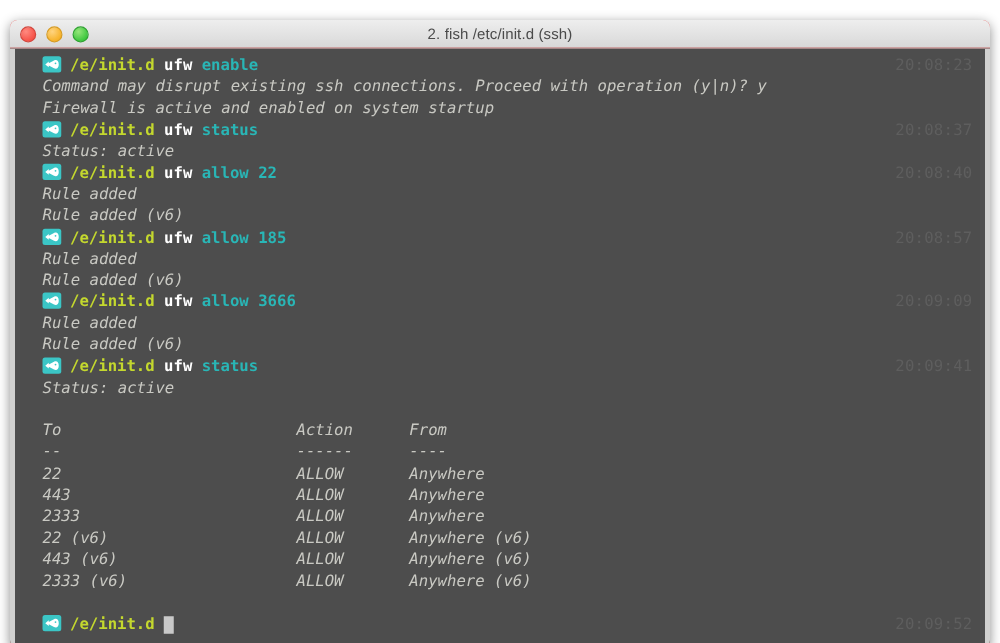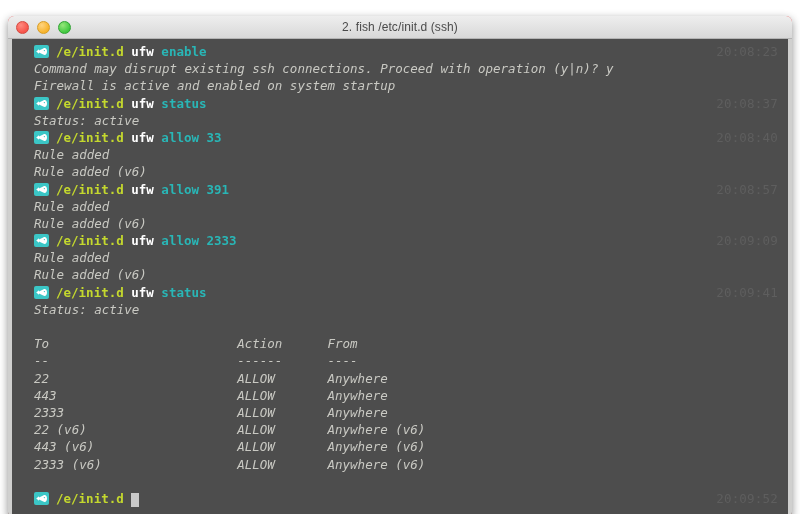--- a/index.html
+++ b/index.html
@@ -156,27 +156,27 @@
     <div class="edge-right"></div>
     <div class="screen" id="screen"><div class="line"><span class="fish-badge"><svg width="13" height="11" viewBox="0 0 13 11">
               <path d="M1.2 5.5 L4 3.2 L4 4.6 L8.2 2.4 C10.6 1.4 12 3 12 5.5 C12 8 10.6 9.6 8.2 8.6 L4 6.4 L4 7.8 Z" fill="#ffffff"></path>
               <circle cx="9.4" cy="4.6" r="0.7" fill="#3bc6c6"></circle>
             </svg></span><span class="path">/e/init.d</span><span class="cmd"> ufw</span><span class="arg"> enable</span><span class="ts">20:08:23</span></div><div class="line"><span class="out">Command may disrupt existing ssh connections. Proceed with operation (y|n)? y</span></div><div class="line"><span class="out">Firewall is active and enabled on system startup</span></div><div class="line"><span class="fish-badge"><svg width="13" height="11" viewBox="0 0 13 11">
               <path d="M1.2 5.5 L4 3.2 L4 4.6 L8.2 2.4 C10.6 1.4 12 3 12 5.5 C12 8 10.6 9.6 8.2 8.6 L4 6.4 L4 7.8 Z" fill="#ffffff"></path>
               <circle cx="9.4" cy="4.6" r="0.7" fill="#3bc6c6"></circle>
             </svg></span><span class="path">/e/init.d</span><span class="cmd"> ufw</span><span class="arg"> status</span><span class="ts">20:08:37</span></div><div class="line"><span class="out">Status: active</span></div><div class="line"><span class="fish-badge"><svg width="13" height="11" viewBox="0 0 13 11">
               <path d="M1.2 5.5 L4 3.2 L4 4.6 L8.2 2.4 C10.6 1.4 12 3 12 5.5 C12 8 10.6 9.6 8.2 8.6 L4 6.4 L4 7.8 Z" fill="#ffffff"></path>
               <circle cx="9.4" cy="4.6" r="0.7" fill="#3bc6c6"></circle>
-            </svg></span><span class="path">/e/init.d</span><span class="cmd"> ufw</span><span class="arg"> allow 33</span><span class="ts">20:08:40</span></div><div class="line"><span class="out">Rule added</span></div><div class="line"><span class="out">Rule added (v6)</span></div><div class="line"><span class="fish-badge"><svg width="13" height="11" viewBox="0 0 13 11">
+            </svg></span><span class="path">/e/init.d</span><span class="cmd"> ufw</span><span class="arg"> allow 22</span><span class="ts">20:08:40</span></div><div class="line"><span class="out">Rule added</span></div><div class="line"><span class="out">Rule added (v6)</span></div><div class="line"><span class="fish-badge"><svg width="13" height="11" viewBox="0 0 13 11">
               <path d="M1.2 5.5 L4 3.2 L4 4.6 L8.2 2.4 C10.6 1.4 12 3 12 5.5 C12 8 10.6 9.6 8.2 8.6 L4 6.4 L4 7.8 Z" fill="#ffffff"></path>
               <circle cx="9.4" cy="4.6" r="0.7" fill="#3bc6c6"></circle>
-            </svg></span><span class="path">/e/init.d</span><span class="cmd"> ufw</span><span class="arg"> allow 391</span><span class="ts">20:08:57</span></div><div class="line"><span class="out">Rule added</span></div><div class="line"><span class="out">Rule added (v6)</span></div><div class="line"><span class="fish-badge"><svg width="13" height="11" viewBox="0 0 13 11">
+            </svg></span><span class="path">/e/init.d</span><span class="cmd"> ufw</span><span class="arg"> allow 185</span><span class="ts">20:08:57</span></div><div class="line"><span class="out">Rule added</span></div><div class="line"><span class="out">Rule added (v6)</span></div><div class="line"><span class="fish-badge"><svg width="13" height="11" viewBox="0 0 13 11">
               <path d="M1.2 5.5 L4 3.2 L4 4.6 L8.2 2.4 C10.6 1.4 12 3 12 5.5 C12 8 10.6 9.6 8.2 8.6 L4 6.4 L4 7.8 Z" fill="#ffffff"></path>
               <circle cx="9.4" cy="4.6" r="0.7" fill="#3bc6c6"></circle>
-            </svg></span><span class="path">/e/init.d</span><span class="cmd"> ufw</span><span class="arg"> allow 2333</span><span class="ts">20:09:09</span></div><div class="line"><span class="out">Rule added</span></div><div class="line"><span class="out">Rule added (v6)</span></div><div class="line"><span class="fish-badge"><svg width="13" height="11" viewBox="0 0 13 11">
+            </svg></span><span class="path">/e/init.d</span><span class="cmd"> ufw</span><span class="arg"> allow 3666</span><span class="ts">20:09:09</span></div><div class="line"><span class="out">Rule added</span></div><div class="line"><span class="out">Rule added (v6)</span></div><div class="line"><span class="fish-badge"><svg width="13" height="11" viewBox="0 0 13 11">
               <path d="M1.2 5.5 L4 3.2 L4 4.6 L8.2 2.4 C10.6 1.4 12 3 12 5.5 C12 8 10.6 9.6 8.2 8.6 L4 6.4 L4 7.8 Z" fill="#ffffff"></path>
               <circle cx="9.4" cy="4.6" r="0.7" fill="#3bc6c6"></circle>
             </svg></span><span class="path">/e/init.d</span><span class="cmd"> ufw</span><span class="arg"> status</span><span class="ts">20:09:41</span></div><div class="line"><span class="out">Status: active</span></div><div class="line">&nbsp;</div><div class="line"><span class="out">To                         Action      From</span></div><div class="line"><span class="out">--                         ------      ----</span></div><div class="line"><span class="out">22                         ALLOW       Anywhere</span></div><div class="line"><span class="out">443                        ALLOW       Anywhere</span></div><div class="line"><span class="out">2333                       ALLOW       Anywhere</span></div><div class="line"><span class="out">22 (v6)                    ALLOW       Anywhere (v6)</span></div><div class="line"><span class="out">443 (v6)                   ALLOW       Anywhere (v6)</span></div><div class="line"><span class="out">2333 (v6)                  ALLOW       Anywhere (v6)</span></div><div class="line">&nbsp;</div><div class="line"><span class="fish-badge"><svg width="13" height="11" viewBox="0 0 13 11">
               <path d="M1.2 5.5 L4 3.2 L4 4.6 L8.2 2.4 C10.6 1.4 12 3 12 5.5 C12 8 10.6 9.6 8.2 8.6 L4 6.4 L4 7.8 Z" fill="#ffffff"></path>
               <circle cx="9.4" cy="4.6" r="0.7" fill="#3bc6c6"></circle>
             </svg></span><span class="path">/e/init.d</span> <span class="cursor">&nbsp;</span><span class="ts">20:09:52</span></div></div>
   </div>
 
 </div>
 

